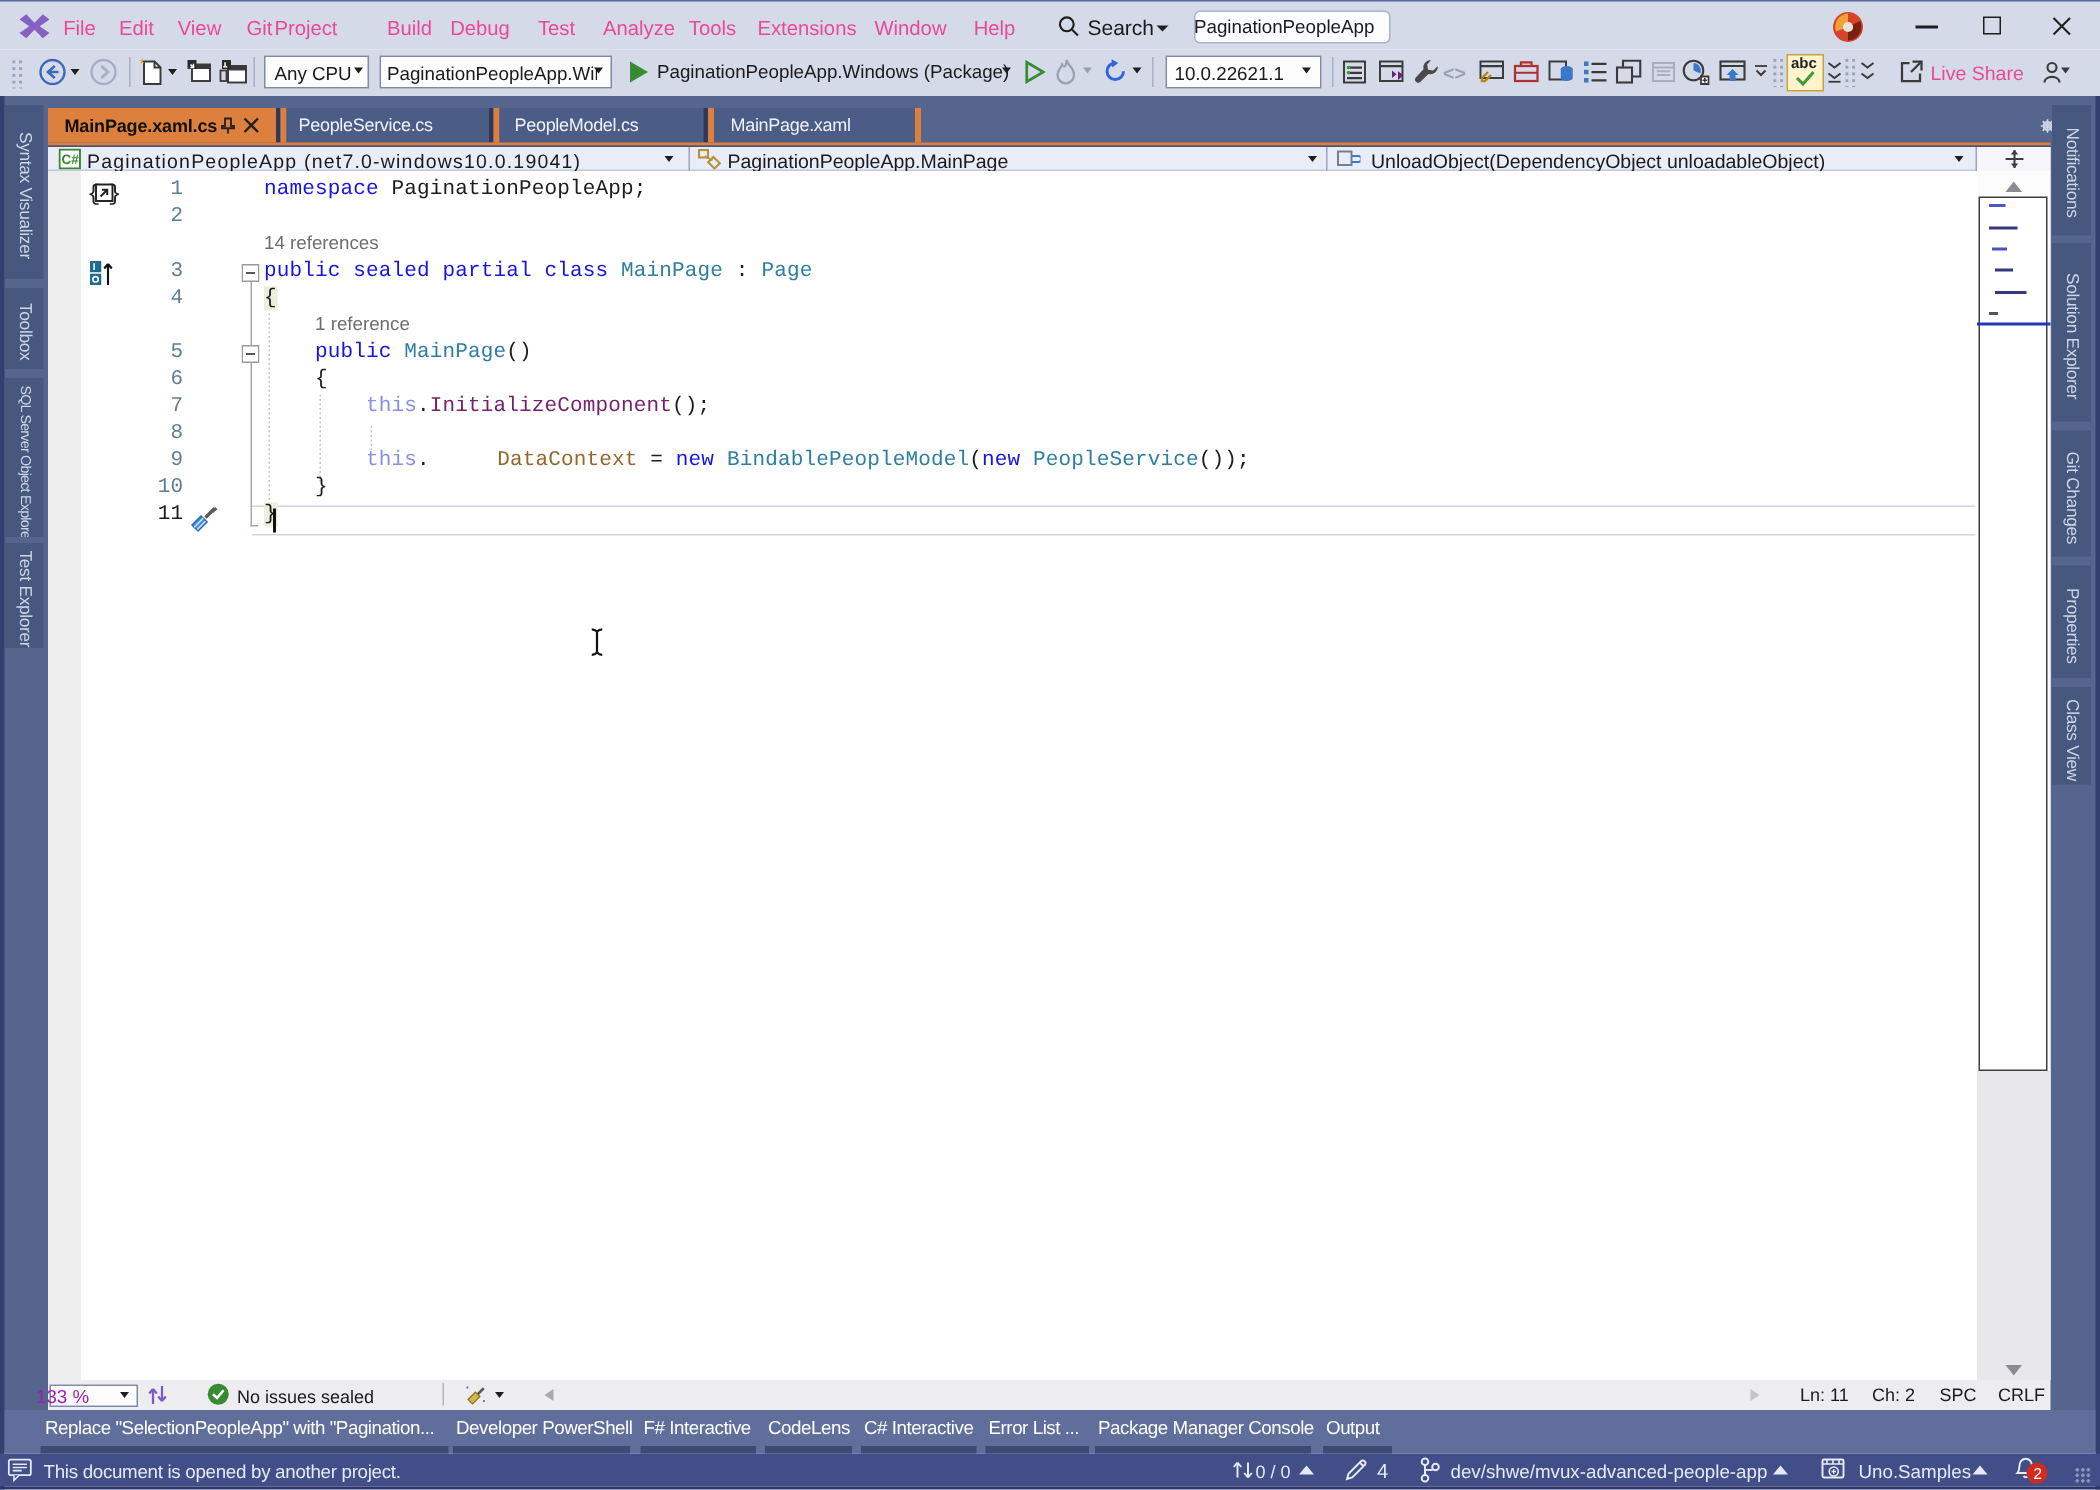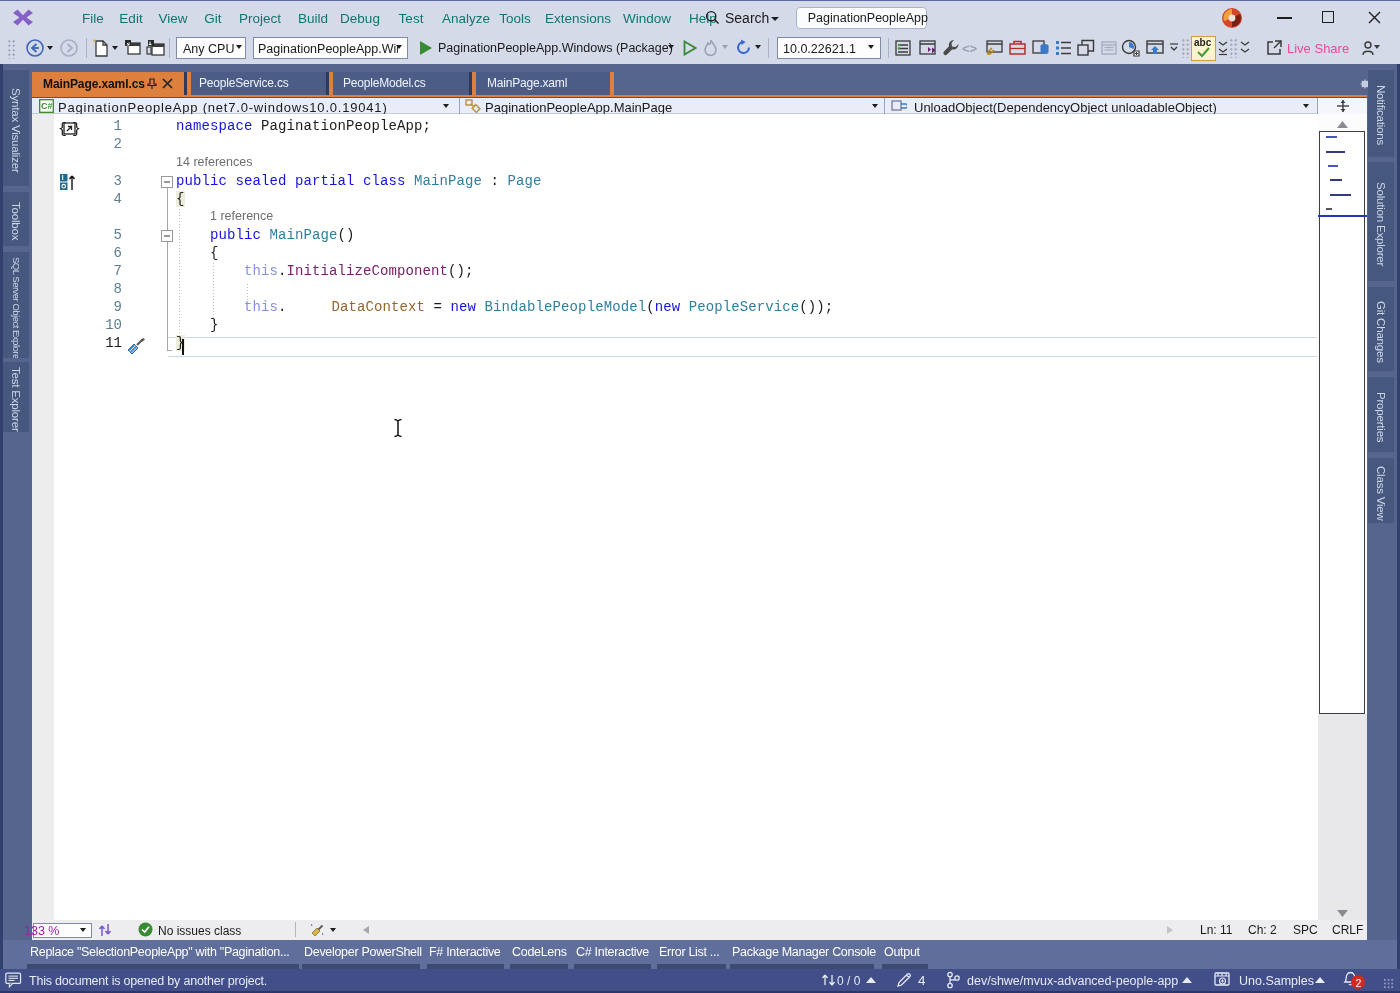--- a/index.html
+++ b/index.html
@@ -12,21 +12,21 @@
   .ty{color:#2e7f9f;}
   .th{color:#8890e0;}
   .mth{color:#76216b;}
   .prop{color:#96662a;margin-left:45px;}
   .pl{color:#1c1c1c;}
   .lnum{font-family:"Liberation Mono",monospace;font-size:14px;line-height:18.1px;
         color:#5e7f91;text-align:right;width:34px;}
   .vtab{writing-mode:vertical-lr;color:#cdd6e8;font-size:11.5px;
         background:#47587e;width:26px;text-align:center;letter-spacing:-0.2px;
         white-space:nowrap;overflow:hidden;line-height:26px;padding-top:5px;box-sizing:border-box;}
-  .menuitem{position:absolute;transform:translateX(-50%);font-size:13.5px;color:#0f766e;top:11px;margin-left:40px;}
+  .menuitem{position:absolute;transform:translateX(-50%);font-size:13.5px;color:#ec4899;top:11px;}
   .caret{display:inline-block;width:0;height:0;border-left:4px solid transparent;
          border-right:4px solid transparent;border-top:4px solid #1e1e1e;}
   .caretsm{position:absolute;width:0;height:0;border-left:3.5px solid transparent;
          border-right:3.5px solid transparent;border-top:4px solid #1e1e1e;}
   .ptab{position:absolute;top:945px;color:#fff;font-size:12.5px;white-space:nowrap;letter-spacing:-0.3px;}
   .pstrip{position:absolute;top:963.5px;height:5px;background:#3d4b72;}
   .combo{position:absolute;background:#fdfdfe;border:1px solid #7f8aa8;box-sizing:border-box;}
   .dots2{position:absolute;width:9px;height:20px;
     background-image:radial-gradient(circle,#9aa2bc 1px,transparent 1.2px);
     background-size:4.5px 4.5px;}
@@ -37,39 +37,39 @@
 
 <div class="ab" style="left:0;top:0;width:1400px;height:33px;background:#d5dae9;border-top:1px solid #5868a0;box-sizing:border-box;"></div>
 
 <svg class="ab" style="left:12px;top:8px;" width="22" height="19" viewBox="0 0 22 19">
   <path d="M1 5 L5.5 1.5 L11 7.2 L16.5 1.5 L21 5 L14.5 9.5 L21 14 L16.5 17.5 L11 11.8 L5.5 17.5 L1 14 L7.5 9.5 Z" fill="#8661c5"></path>
 </svg>
 <div class="menuitem" style="left:53px;">File</div>
 <div class="menuitem" style="left:91px;">Edit</div>
 <div class="menuitem" style="left:133px;">View</div>
 <div class="menuitem" style="left:173px;">Git</div>
-<div class="menuitem" style="left:220px;">Project</div>
+<div class="menuitem" style="left:204px;">Project</div>
 <div class="menuitem" style="left:273px;">Build</div>
 <div class="menuitem" style="left:320px;">Debug</div>
 <div class="menuitem" style="left:371px;">Test</div>
 <div class="menuitem" style="left:426px;text-align:center;">Analyze</div>
 <div class="menuitem" style="left:475px;text-align:right;">Tools</div>
 <div class="menuitem" style="left:538px;">Extensions</div>
 <div class="menuitem" style="left:607px;">Window</div>
 <div class="menuitem" style="left:663px;text-align:center;">Help</div>
 
 <svg class="ab" style="left:705px;top:10px;" width="15" height="15" viewBox="0 0 15 15">
   <circle cx="6.2" cy="6.2" r="4.6" fill="none" stroke="#1e1e1e" stroke-width="1.4"></circle>
   <line x1="9.8" y1="9.8" x2="13.6" y2="13.6" stroke="#1e1e1e" stroke-width="1.4"></line>
 </svg>
 <div class="ab" style="left:725px;top:10px;font-size:14px;color:#1a1a1a;">Search</div>
 <div class="ab caret" style="left:771px;top:17px;"></div>
 
 <div class="ab" style="left:796px;top:7px;width:131px;height:22px;background:#fbfcfe;border:1px solid #aab2d0;border-radius:4px;box-sizing:border-box;"></div>
-<div class="ab" style="left:796px;top:11px;width:132px;text-align:right;font-size:12.5px;color:#1a1a1a;">PaginationPeopleApp</div>
+<div class="ab" style="left:796px;top:11px;width:132px;text-align:left;font-size:12.5px;color:#1a1a1a;">PaginationPeopleApp</div>
 
 <svg class="ab" style="left:1222px;top:8px;" width="20" height="20" viewBox="0 0 20 20">
   <circle cx="10" cy="10" r="10" fill="#d5452a"></circle>
   <path d="M2 13 A9 9 0 0 1 10 1 L10 10 Z" fill="#f0a13c"></path>
   <path d="M10 19 A9 9 0 0 0 18 6 L10 10 Z" fill="#7a1f14"></path>
   <circle cx="10" cy="10" r="3.4" fill="#e8e2d8"></circle>
 </svg>
 
 <div class="ab" style="left:1277px;top:17px;width:15px;height:1.6px;background:#1e1e1e;"></div>
 <div class="ab" style="left:1322px;top:11px;width:12px;height:12px;border:1.4px solid #1e1e1e;box-sizing:border-box;"></div>
@@ -428,21 +428,21 @@
 <div class="ab" style="left:24px;top:924px;font-size:12.5px;color:#a21caf;">133 %</div>
 <div class="ab caretsm" style="left:80px;top:928px;"></div>
 <svg class="ab" style="left:97px;top:922px;" width="16" height="16" viewBox="0 0 16 16">
   <path d="M5 14 L5 4 M5 4 L2.5 7 M5 4 L7.5 7" stroke="#7b5ac4" stroke-width="1.5" fill="none"></path>
   <path d="M11 2 L11 12 M11 12 L8.5 9 M11 12 L13.5 9" stroke="#7b5ac4" stroke-width="1.5" fill="none"></path>
 </svg>
 <svg class="ab" style="left:138px;top:921.5px;" width="15" height="15" viewBox="0 0 15 15">
   <circle cx="7.5" cy="7.5" r="7" fill="#388a34"></circle>
   <path d="M4 7.5 L6.7 10 L11 4.8" fill="none" stroke="#fff" stroke-width="1.7"></path>
 </svg>
-<div class="ab" style="left:158px;top:923.5px;font-size:12px;color:#1a1a1a;">No issues class</div>
+<div class="ab" style="left:158px;top:923.5px;font-size:12px;color:#1a1a1a;">No issues sealed</div>
 <div class="ab" style="left:295px;top:922px;width:1px;height:15px;background:#b4b4bc;"></div>
 <svg class="ab" style="left:308px;top:921px;" width="18" height="18" viewBox="0 0 18 18">
   <path d="M4 12 L9 7 L12 10 L7 15 Z" fill="#d8b44a" stroke="#8a7020" stroke-width="0.8"></path>
   <line x1="10.5" y1="8.5" x2="14.5" y2="4.5" stroke="#5a5a5a" stroke-width="1.8"></line>
   <path d="M3 4 L4.2 4 M3.6 3.4 L3.6 4.6 M14 13 L15.2 13 M14.6 12.4 L14.6 13.6" stroke="#7b5ac4" stroke-width="1"></path>
 </svg>
 <div class="ab caretsm" style="left:330px;top:928px;"></div>
 <svg class="ab" style="left:362px;top:925px;" width="8" height="10" viewBox="0 0 8 10">
     <path d="M7 1 L1 5 L7 9 Z" fill="#a8a8b0"></path>
   </svg>

